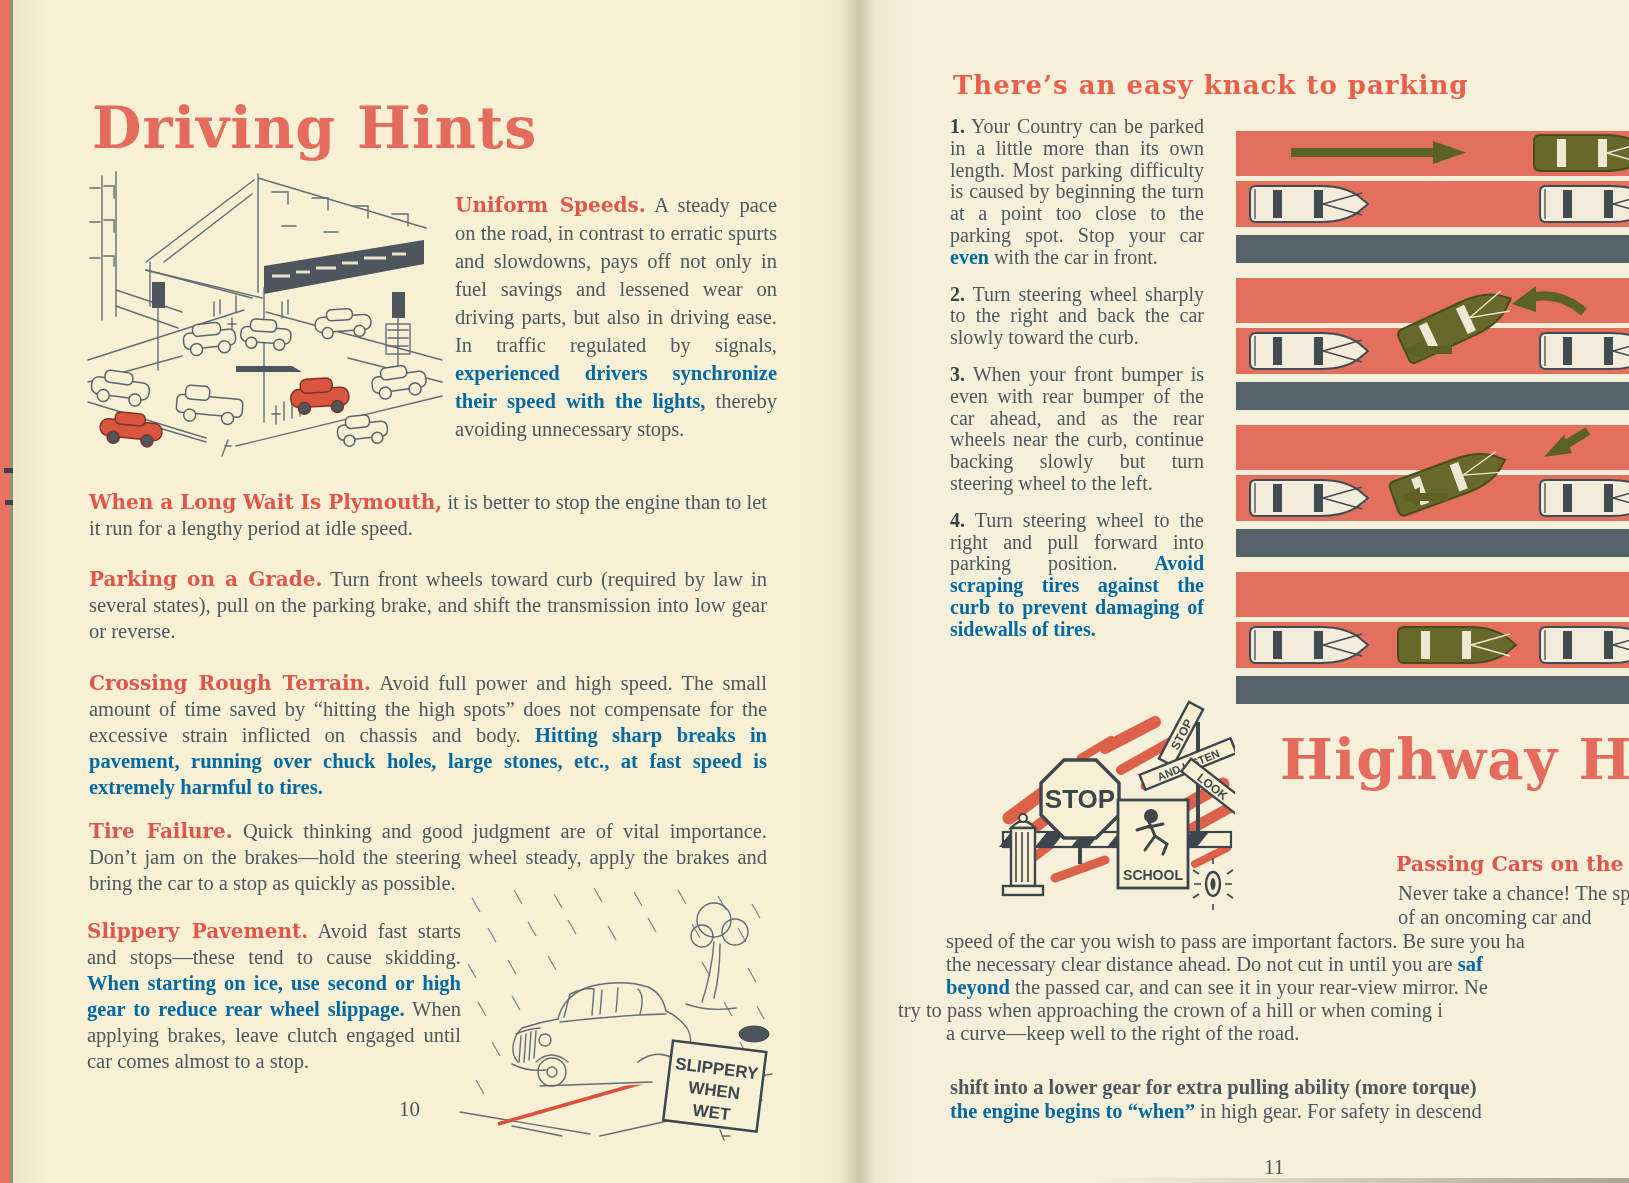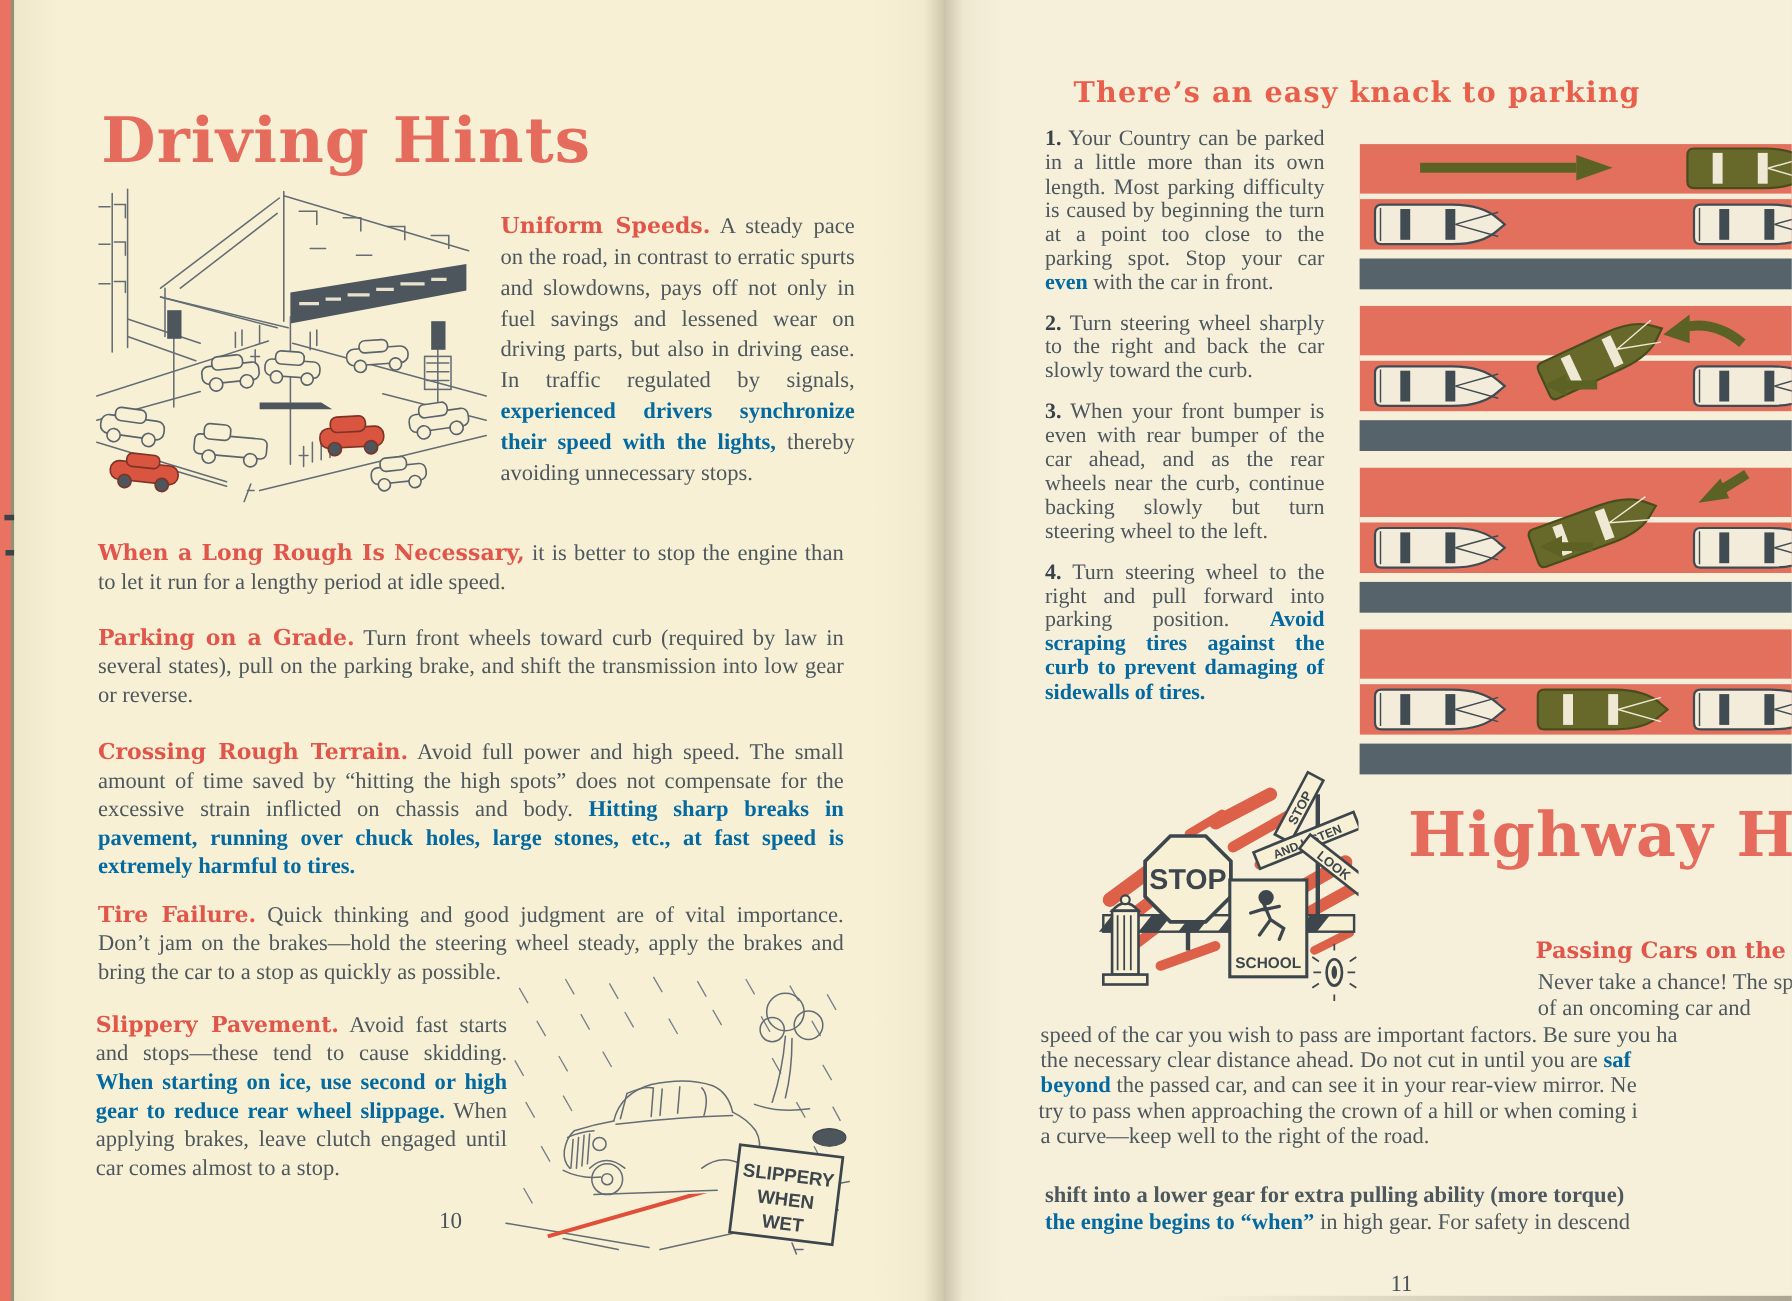--- a/index.html
+++ b/index.html
@@ -23,21 +23,21 @@
   .para .lead{font-family:"DejaVu Serif",serif;font-weight:bold;color:#e0564a;font-size:20px;}
   .b{font-weight:bold;color:#0369a1;}
   .col-para{line-height:28px;}
   .steps{position:absolute;left:950px;top:116px;width:254px;}
   .step{text-align:justify;font-size:20px;line-height:21.8px;color:#4d575e;margin:0 0 15px 0;}
   .step .num{font-weight:bold;color:#39434b;}
   .cutline{position:absolute;white-space:nowrap;font-size:20.5px;color:#4d575e;}
   .red-lead{font-family:"DejaVu Serif",serif;font-weight:bold;color:#e0564a;font-size:20.5px;}
   .page-num{position:absolute;font-size:21px;color:#49535a;}
   .knack{position:absolute;left:953px;top:70px;font-family:"DejaVu Serif",serif;font-weight:bold;
-         font-size:26px;color:#e8604b;letter-spacing:1px;white-space:nowrap;margin-left:23px;}
+         font-size:26px;color:#e8604b;letter-spacing:1px;white-space:nowrap;}
   .diagram{position:absolute;left:1236px;top:131px;width:393px;height:580px;}
   .panel{position:absolute;left:0;width:393px;height:96px;}
   .curb{position:absolute;left:0;width:393px;height:28px;background:#57636b;}
   svg{display:block;}
   .sk{stroke:#646d74;stroke-width:1.4;fill:none;stroke-linecap:round;}
 </style>
 </head>
 <body>
 
 <svg width="0" height="0" style="position:absolute" aria-hidden="true">
@@ -176,21 +176,21 @@
         <rect x="0" y="8" width="58" height="18" rx="8"></rect>
           <rect x="10" y="-2" width="32" height="14" rx="6"></rect>
         <circle cx="13" cy="27" r="6" fill="#4c565c"></circle>
           <circle cx="46" cy="27" r="6" fill="#4c565c"></circle>
       </g>
     </g>
   </svg>
 
   <p class="para col-para" style="left:455px;top:170px;width:322px;"><span class="lead">Uniform Speeds.</span><span> A steady pace on the road, in contrast to erratic spurts and slowdowns, pays off not only in fuel savings and lessened wear on driving parts, but also in driving ease. In traffic regulated by signals, </span><span class="b">experienced drivers synchronize their speed with the lights,</span><span> thereby avoiding unnecessary stops.</span></p>
 
-  <p class="para" style="left:89px;top:468px;width:678px;"><span class="lead">When a Long Rough Is Necessary,</span><span> it is better to stop the engine than to let it run for a lengthy period at idle speed.</span></p>
+  <p class="para" style="left:89px;top:468px;width:678px;"><span class="lead">When a Long Wait Is Plymouth,</span><span> it is better to stop the engine than to let it run for a lengthy period at idle speed.</span></p>
 
   <p class="para" style="left:89px;top:545px;width:678px;"><span class="lead">Parking on a Grade.</span><span> Turn front wheels toward curb (required by law in several states), pull on the parking brake, and shift the transmission into low gear or reverse.</span></p>
 
   <p class="para" style="left:89px;top:649px;width:678px;"><span class="lead">Crossing Rough Terrain.</span><span> Avoid full power and high speed. The small amount of time saved by “hitting the high spots” does not compensate for the excessive strain inflicted on chassis and body. </span><span class="b">Hitting sharp breaks in pavement, running over chuck holes, large stones, etc., at fast speed is extremely harmful to tires.</span></p>
 
   <p class="para" style="left:89px;top:797px;width:678px;"><span class="lead">Tire Failure.</span><span> Quick thinking and good judgment are of vital importance. Don’t jam on the brakes—hold the steering wheel steady, apply the brakes and bring the car to a stop as quickly as possible.</span></p>
 
   <p class="para" style="left:87px;top:897px;width:374px;"><span class="lead">Slippery Pavement.</span><span> Avoid fast starts and stops—these tend to cause skidding. </span><span class="b">When starting on ice, use second or high gear to reduce rear wheel slippage.</span><span> When applying brakes, leave clutch engaged until car comes almost to a stop.</span></p>
 
   <svg style="position:absolute;left:452px;top:884px;" width="322" height="258" viewBox="0 0 322 258">
@@ -387,21 +387,21 @@
   </svg>
 
   <div class="big-title" style="left:1280px;top:726px;font-size:56px;">Highway Hints</div>
 
   <div class="cutline red-lead" style="left:1396px;top:852px;">Passing Cars on the Road.</div>
   <div class="cutline" style="left:1398px;top:882px;">Never take a chance! The spe</div>
   <div class="cutline" style="left:1398px;top:906px;">of an oncoming car and</div>
   <div class="cutline" style="left:946px;top:953px;"><span>the necessary clear distance ahead. Do not cut in until you are </span><span class="b">saf</span></div>
   <div class="cutline" style="left:946px;top:930px;">speed of the car you wish to pass are important factors. Be sure you ha</div>
   <div class="cutline" style="left:946px;top:976px;"><span class="b">beyond</span><span> the passed car, and can see it in your rear-view mirror. Ne</span></div>
-  <div class="cutline" style="left:944px;top:999px;">try to pass when approaching the crown of a hill or when coming i</div>
+  <div class="cutline" style="left:898px;top:999px;">try to pass when approaching the crown of a hill or when coming i</div>
   <div class="cutline" style="left:946px;top:1022px;">a curve—keep well to the right of the road.</div>
 
   <div class="cutline b" style="left:950px;top:1076px;">shift into a lower gear for extra pulling ability (more torque)</div>
   <div class="cutline" style="left:950px;top:1100px;"><span class="b">the engine begins to “when”</span><span> in high gear. For safety in descend</span></div>
 
   <div class="page-num" style="left:1264px;top:1155px;">11</div>
 
 </div>
 
 </body></html>

